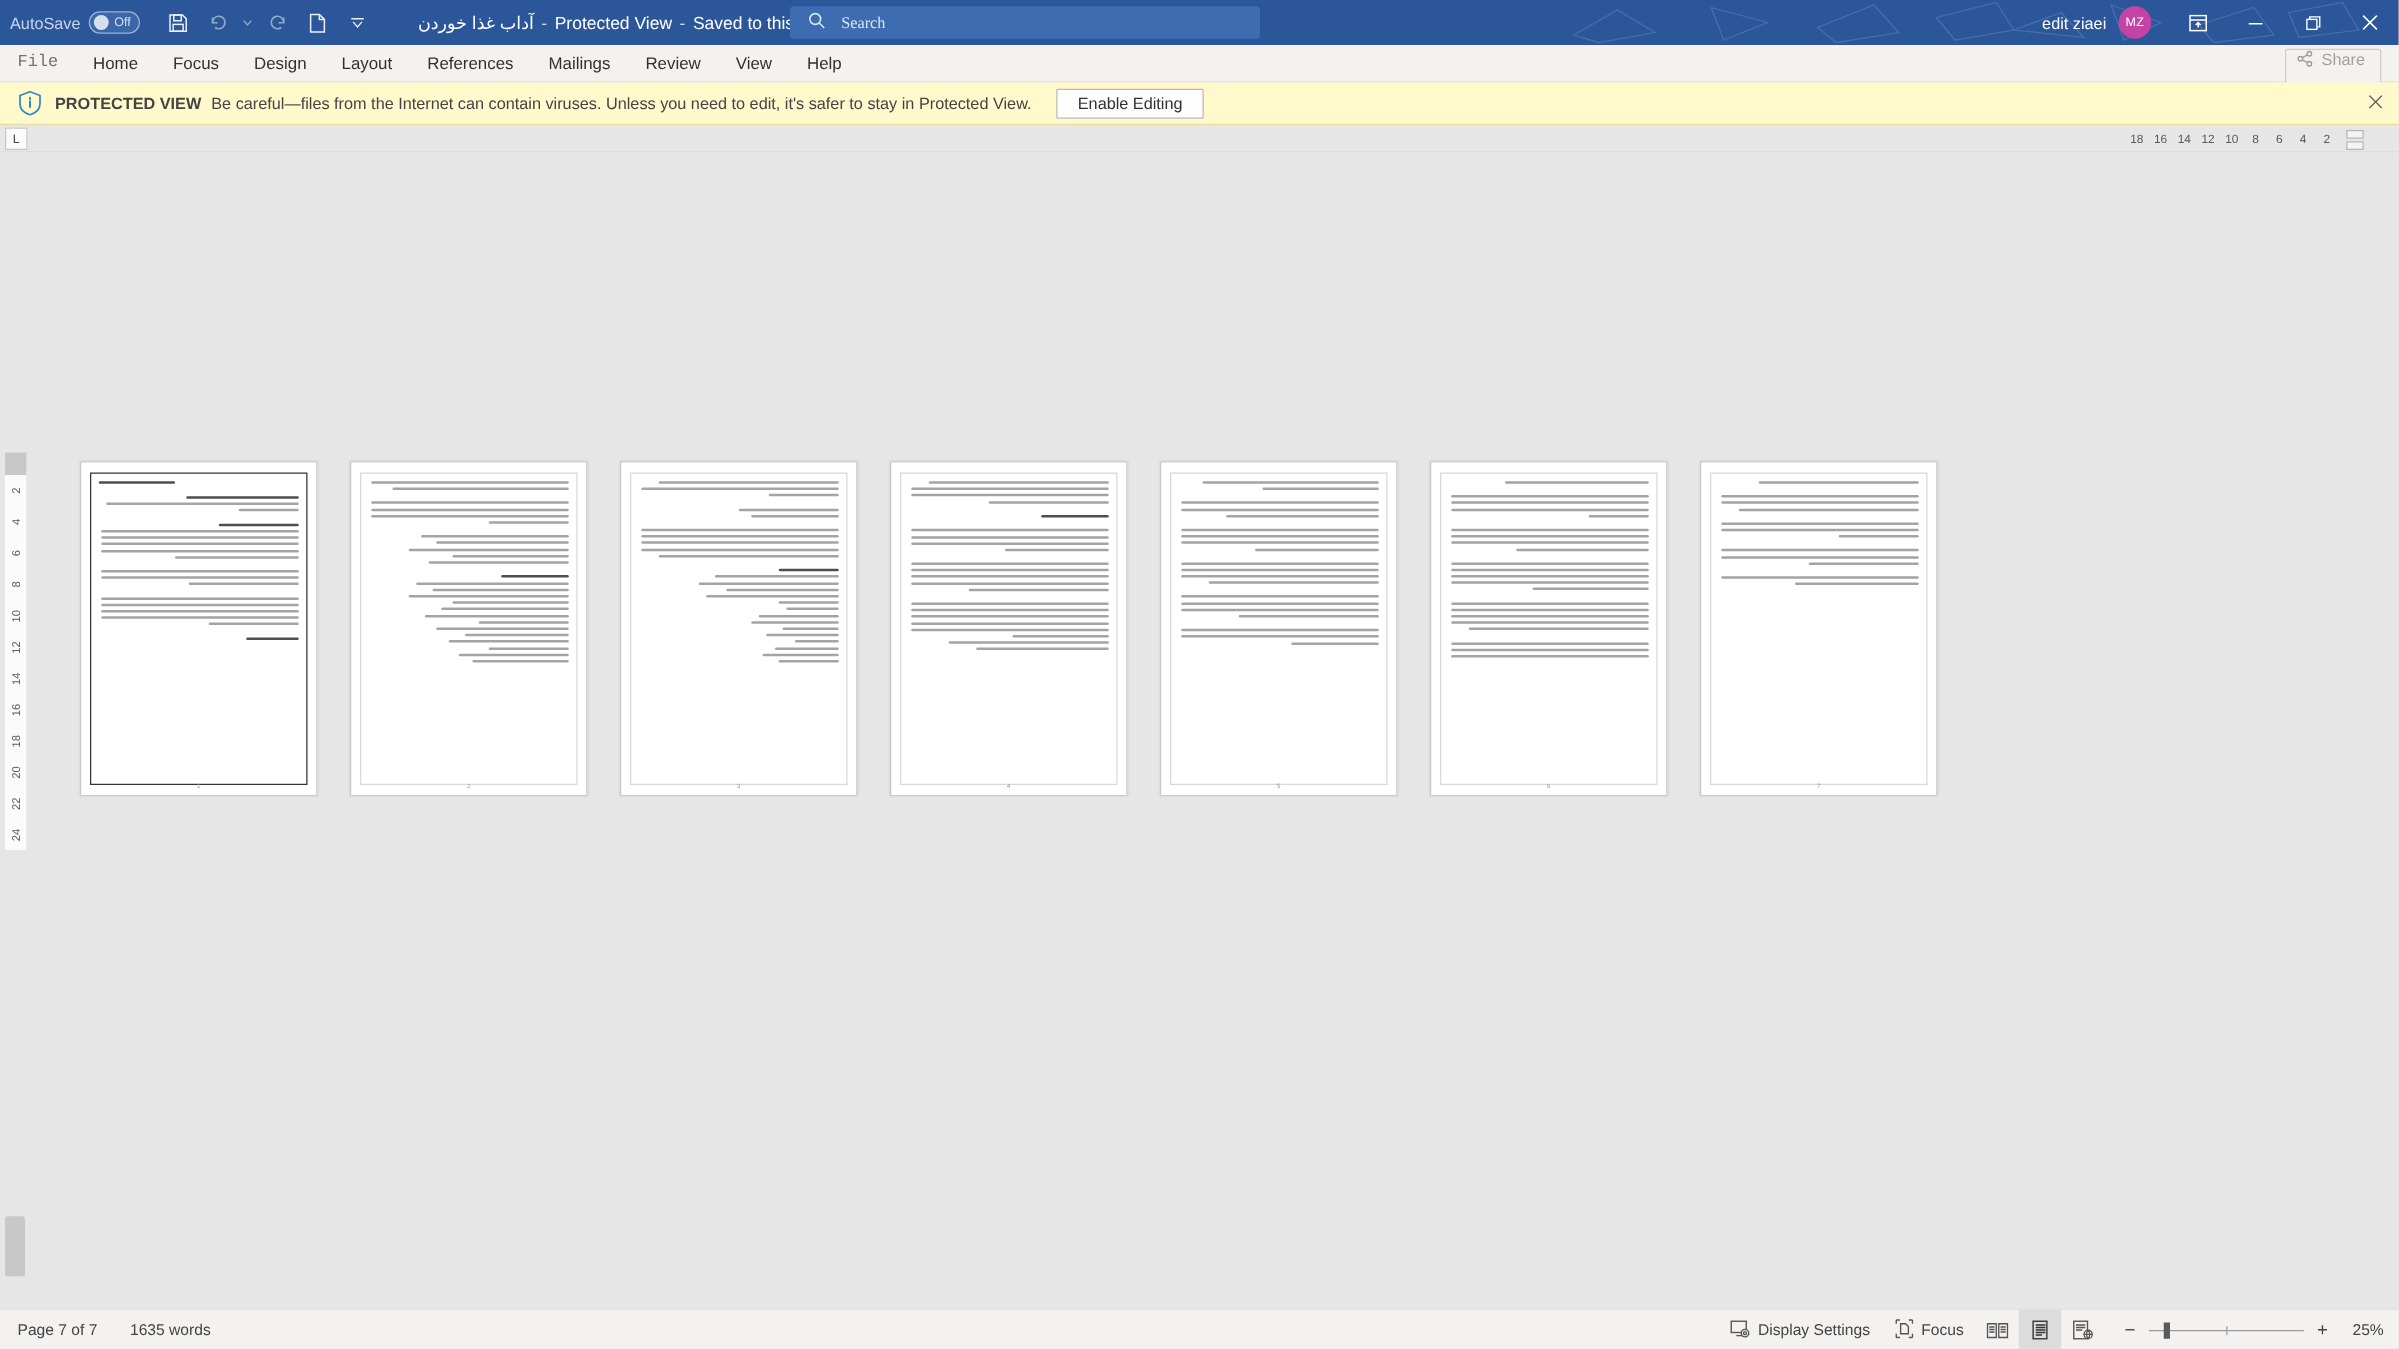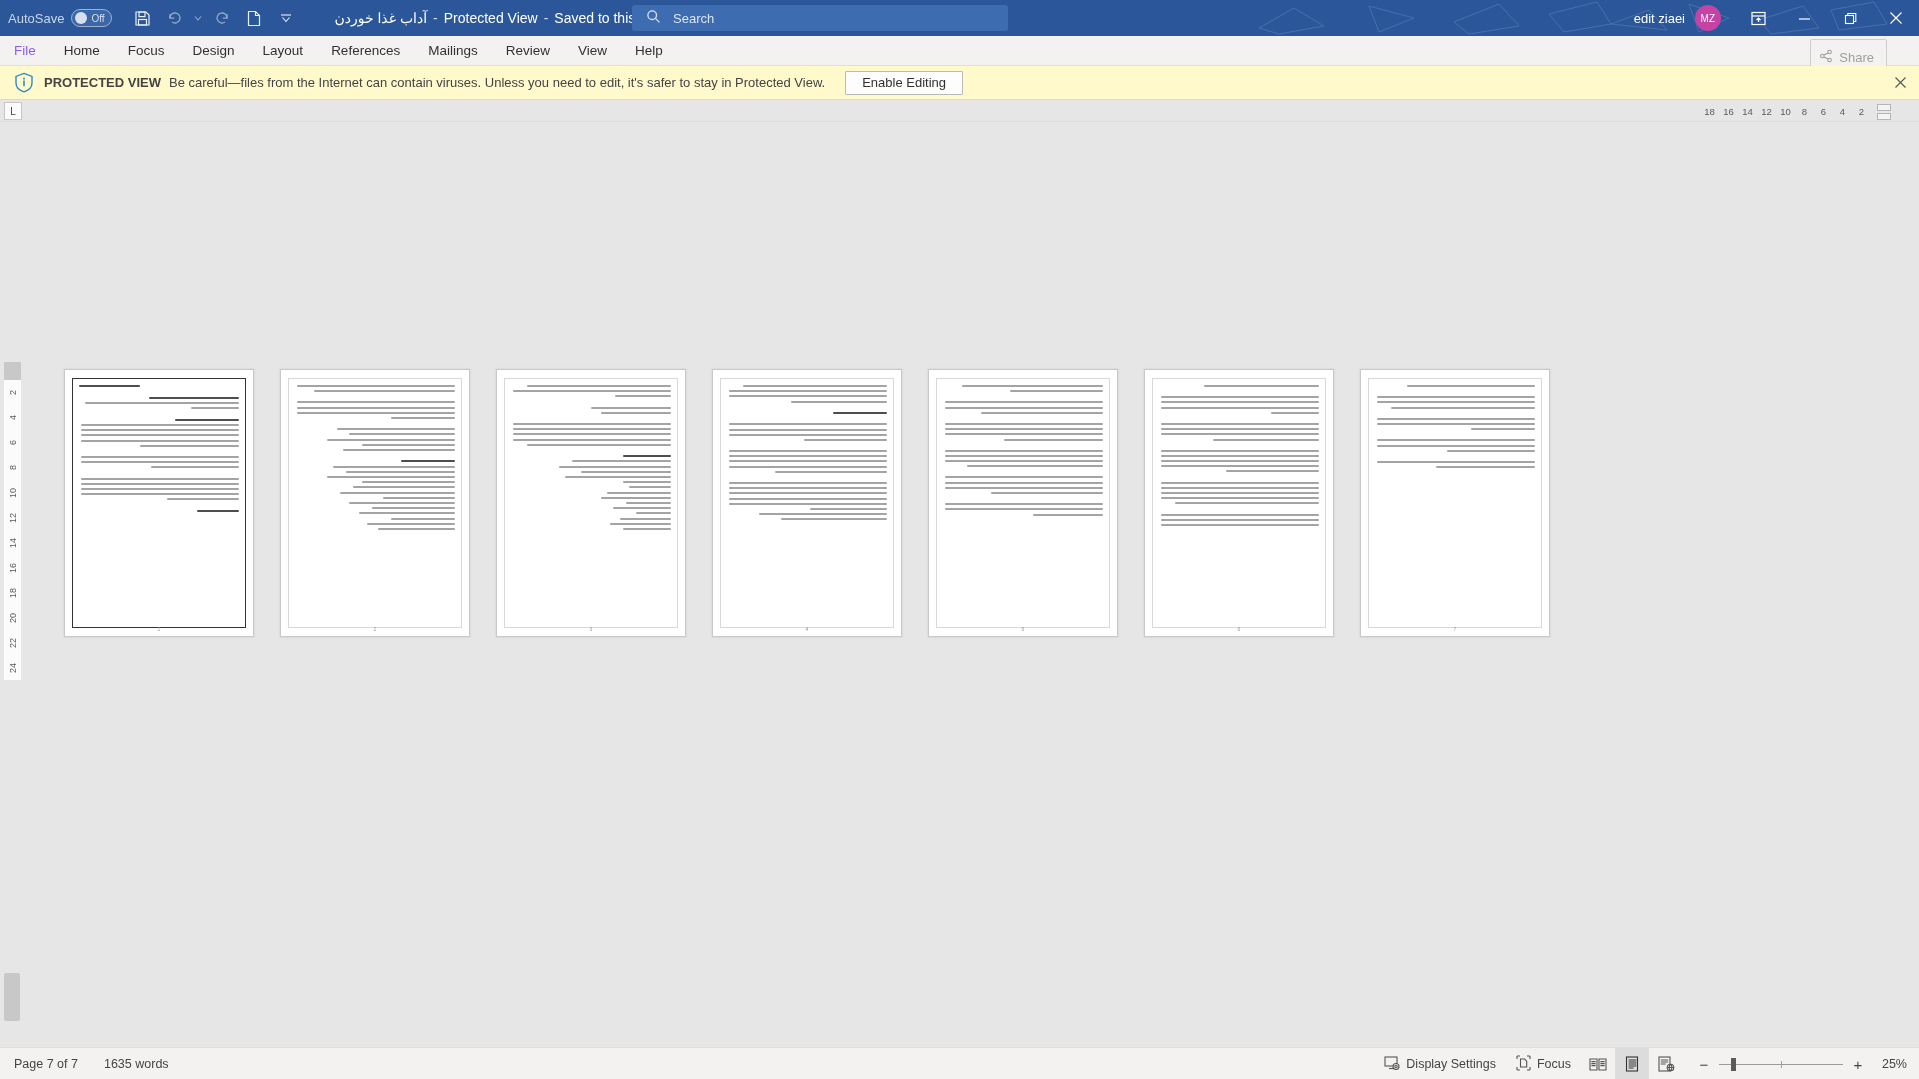--- a/index.html
+++ b/index.html
@@ -48,21 +48,21 @@
     margin-left:34px;
     font-size:14px; color:#ffffff; white-space:nowrap;
     display:flex; align-items:center; gap:6px;
   }
   .doctitle .sep{ color:#cfdaec; }
   .caret-sm{ font-size:9px; margin-left:2px;}
   .searchbox{
     position:absolute; left:632px; top:5px; width:376px; height:26px;
     background:#3e6cb0; border-radius:3px;
     display:flex; align-items:center; gap:12px; padding-left:14px;
-    color:#dbe4f3; font-size:13px;
+    color:#dbe4f3; font-size:13px;font-family:Liberation Serif, serif;
   }
   .tb-right{
     position:absolute; right:0; top:0; height:36px;
     display:flex; align-items:center; gap:0px;
   }
   .username{ font-size:13px; color:#ffffff; margin-right:10px; }
   .avatar{
     width:26px;height:26px;border-radius:50%;
     background:#c543a5; color:#fff; font-size:10px;
     display:flex;align-items:center;justify-content:center;
@@ -76,25 +76,25 @@
   
   .ribbon{
     height:30px; background:#f3f2f1;
     display:flex; align-items:center; position:relative;
     border-bottom:1px solid #e1dfdd;
   }
   .rtab{
     font-size:13.5px; color:#323130; padding:0 14px; height:30px;
     display:flex;align-items:center; white-space:nowrap;
   }
-  .rtab.file{ color:#8b5cf6; }
+  .rtab.file{ color:#737373;font-family:Liberation Mono, monospace; }
   .share-btn{
-    position:absolute; right:32px; top:3px;
+    position:absolute; right:14px; top:3px;
     height:36px; padding:0 12px 0 8px;
-    display:flex;align-items:center;gap:6px;
+    display:flex;gap:6px;
     border:1px solid #d0cecd; border-radius:2px;
     font-size:13px; color:#a19f9d; background:#f3f2f1;
   }
 
   
   .pvbar{
     height:34px; background:#fff9cc;
     border-bottom:1px solid #e6dda0;
     display:flex; align-items:center; position:relative;
   }

